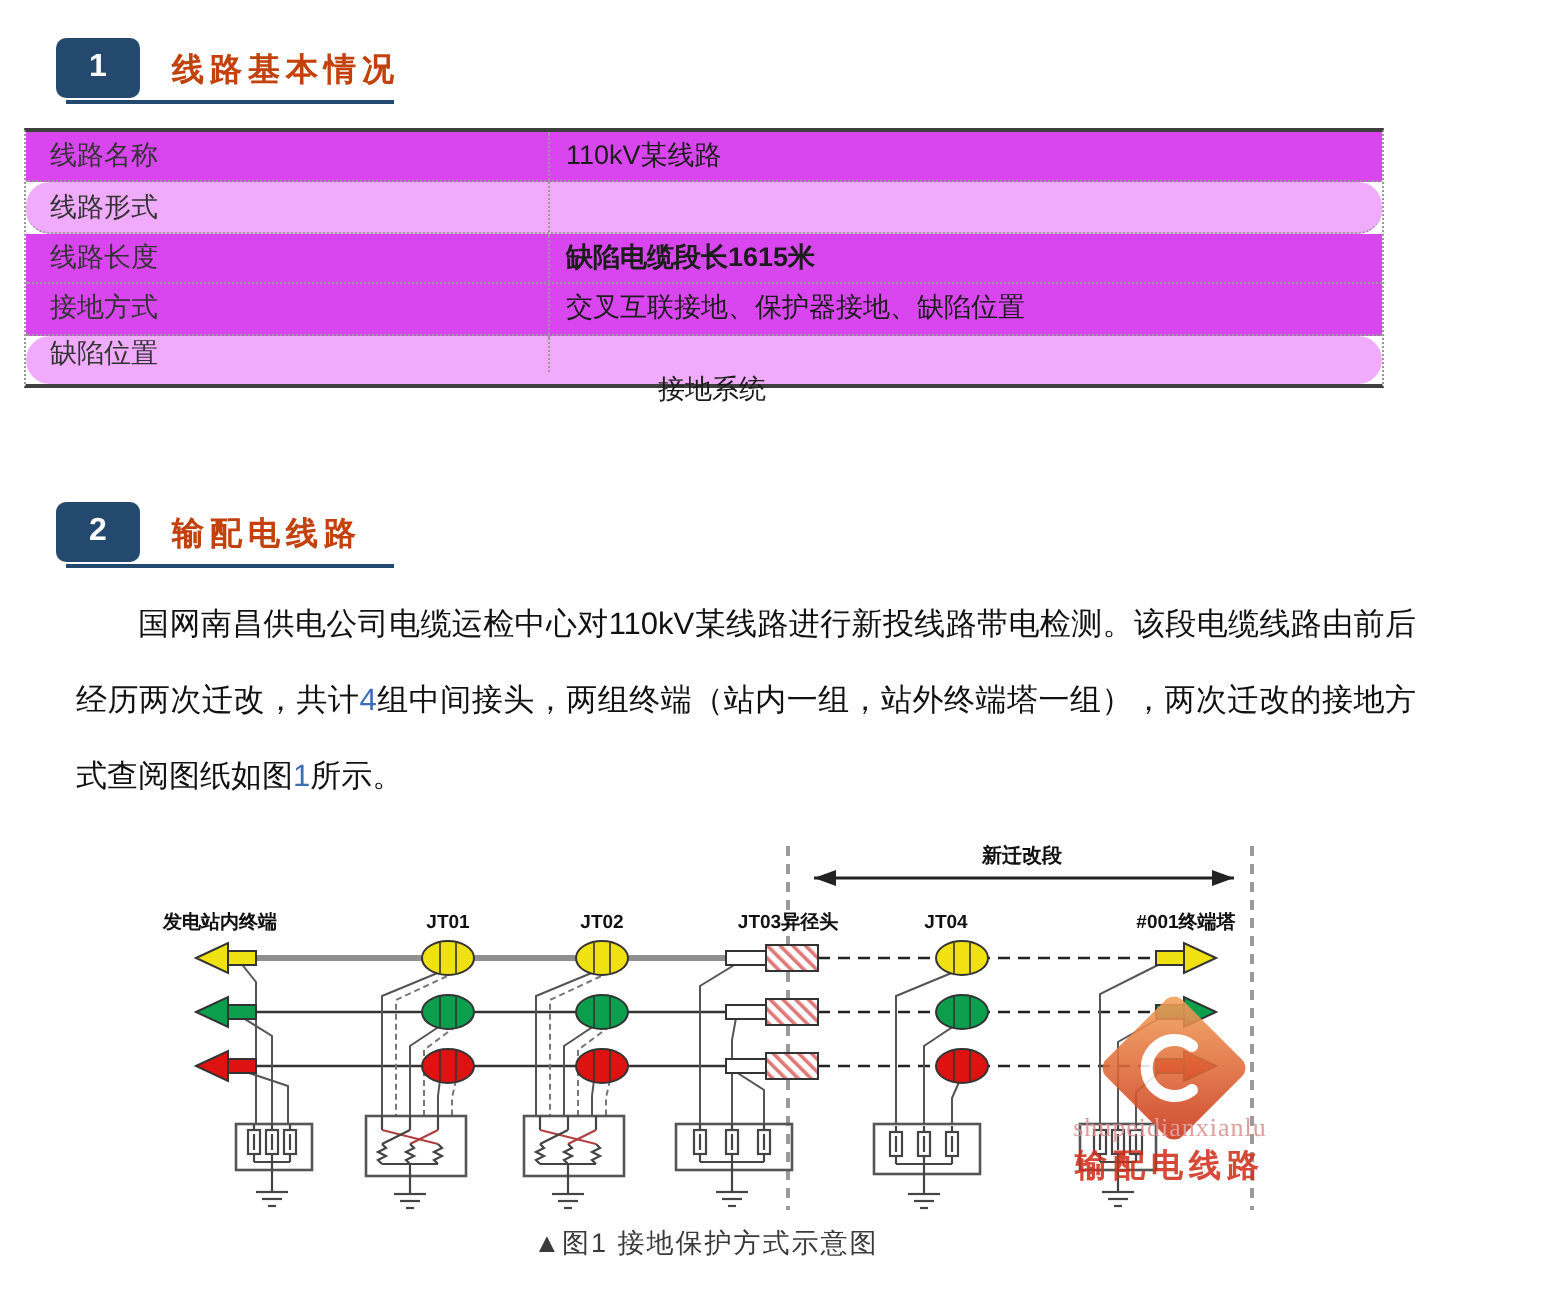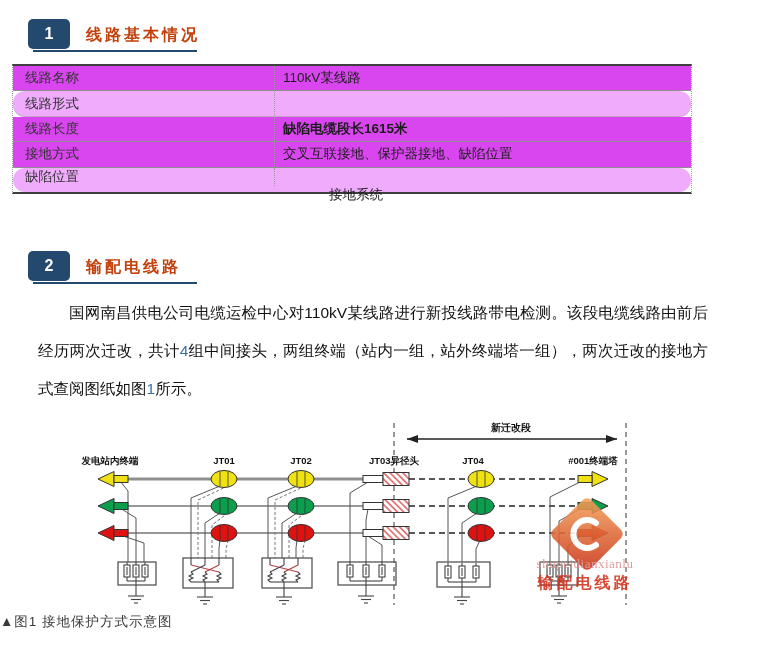--- a/index.html
+++ b/index.html
@@ -29,21 +29,21 @@
   .ival{flex:1;padding-left:8px;}
   .ival.bold{font-weight:bold;}
 
   
   .para{position:absolute;left:38px;top:294px;width:670px;font-size:15.5px;line-height:38px;
         color:#111;text-indent:2em;text-align:justify;}
   .num-blue{color:#3c6eb4;}
 
   
   .fig{position:absolute;left:0;top:415px;}
-  .fig-caption{position:absolute;left:0;top:613px;width:706px;text-align:left;
+  .fig-caption{position:absolute;left:0;top:613px;width:706px;text-align:center;
                font-size:13.5px;color:#3a3a3a;letter-spacing:1px;}
 
   
   .lbl{font-size:9.5px;font-weight:bold;fill:#111;font-family:"Liberation Sans",sans-serif;text-anchor:middle;}
   .lbl-big{font-size:10px;}
   .bdash{stroke:#9a9a9a;stroke-width:2;stroke-dasharray:5 4;}
   .pdash{stroke:#222;stroke-width:1.3;stroke-dasharray:6 4;}
   .conn{stroke:#555;stroke-width:1;fill:none;}
   .connd{stroke:#777;stroke-width:1;fill:none;stroke-dasharray:3 2;}
   .sym{stroke:#444;stroke-width:1.1;fill:none;}

